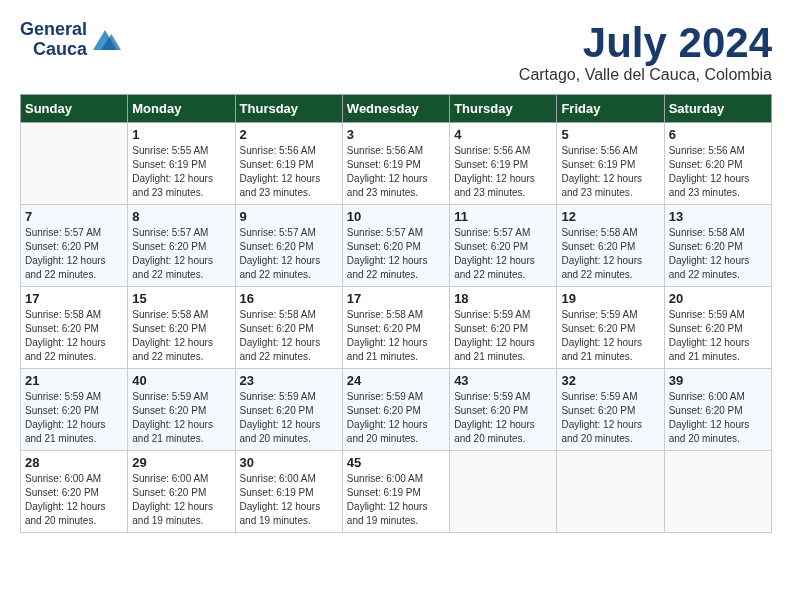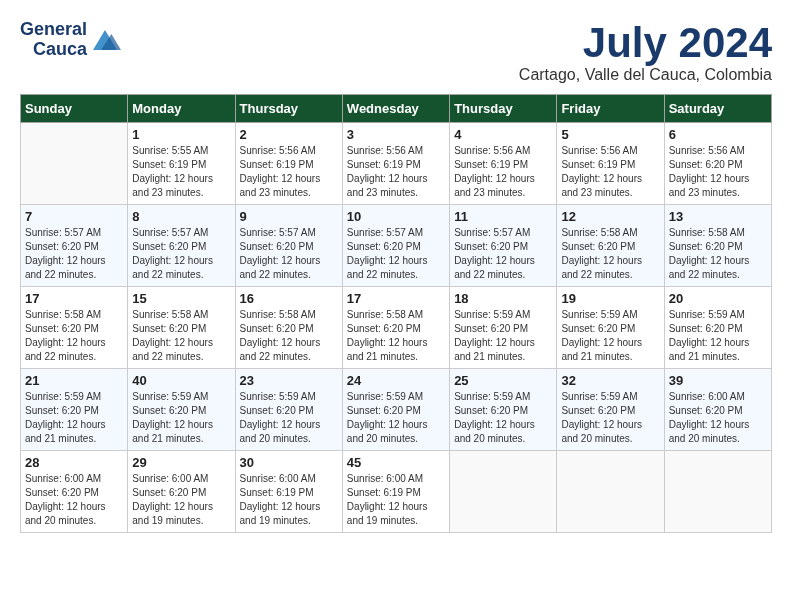--- a/index.html
+++ b/index.html
@@ -298,21 +298,21 @@
 and 20 minutes.</div>
         </td>
         <td>
           <span class="day-number">24</span>
           <div class="cell-text" style="white-space: pre-line;">Sunrise: 5:59 AM
 Sunset: 6:20 PM
 Daylight: 12 hours
 and 20 minutes.</div>
         </td>
         <td>
-          <span class="day-number">25</span>
+          <span class="day-number">43</span>
           <div class="cell-text" style="white-space: pre-line;">Sunrise: 5:59 AM
 Sunset: 6:20 PM
 Daylight: 12 hours
 and 20 minutes.</div>
         </td>
         <td>
           <span class="day-number">32</span>
           <div class="cell-text" style="white-space: pre-line;">Sunrise: 5:59 AM
 Sunset: 6:20 PM
 Daylight: 12 hours

